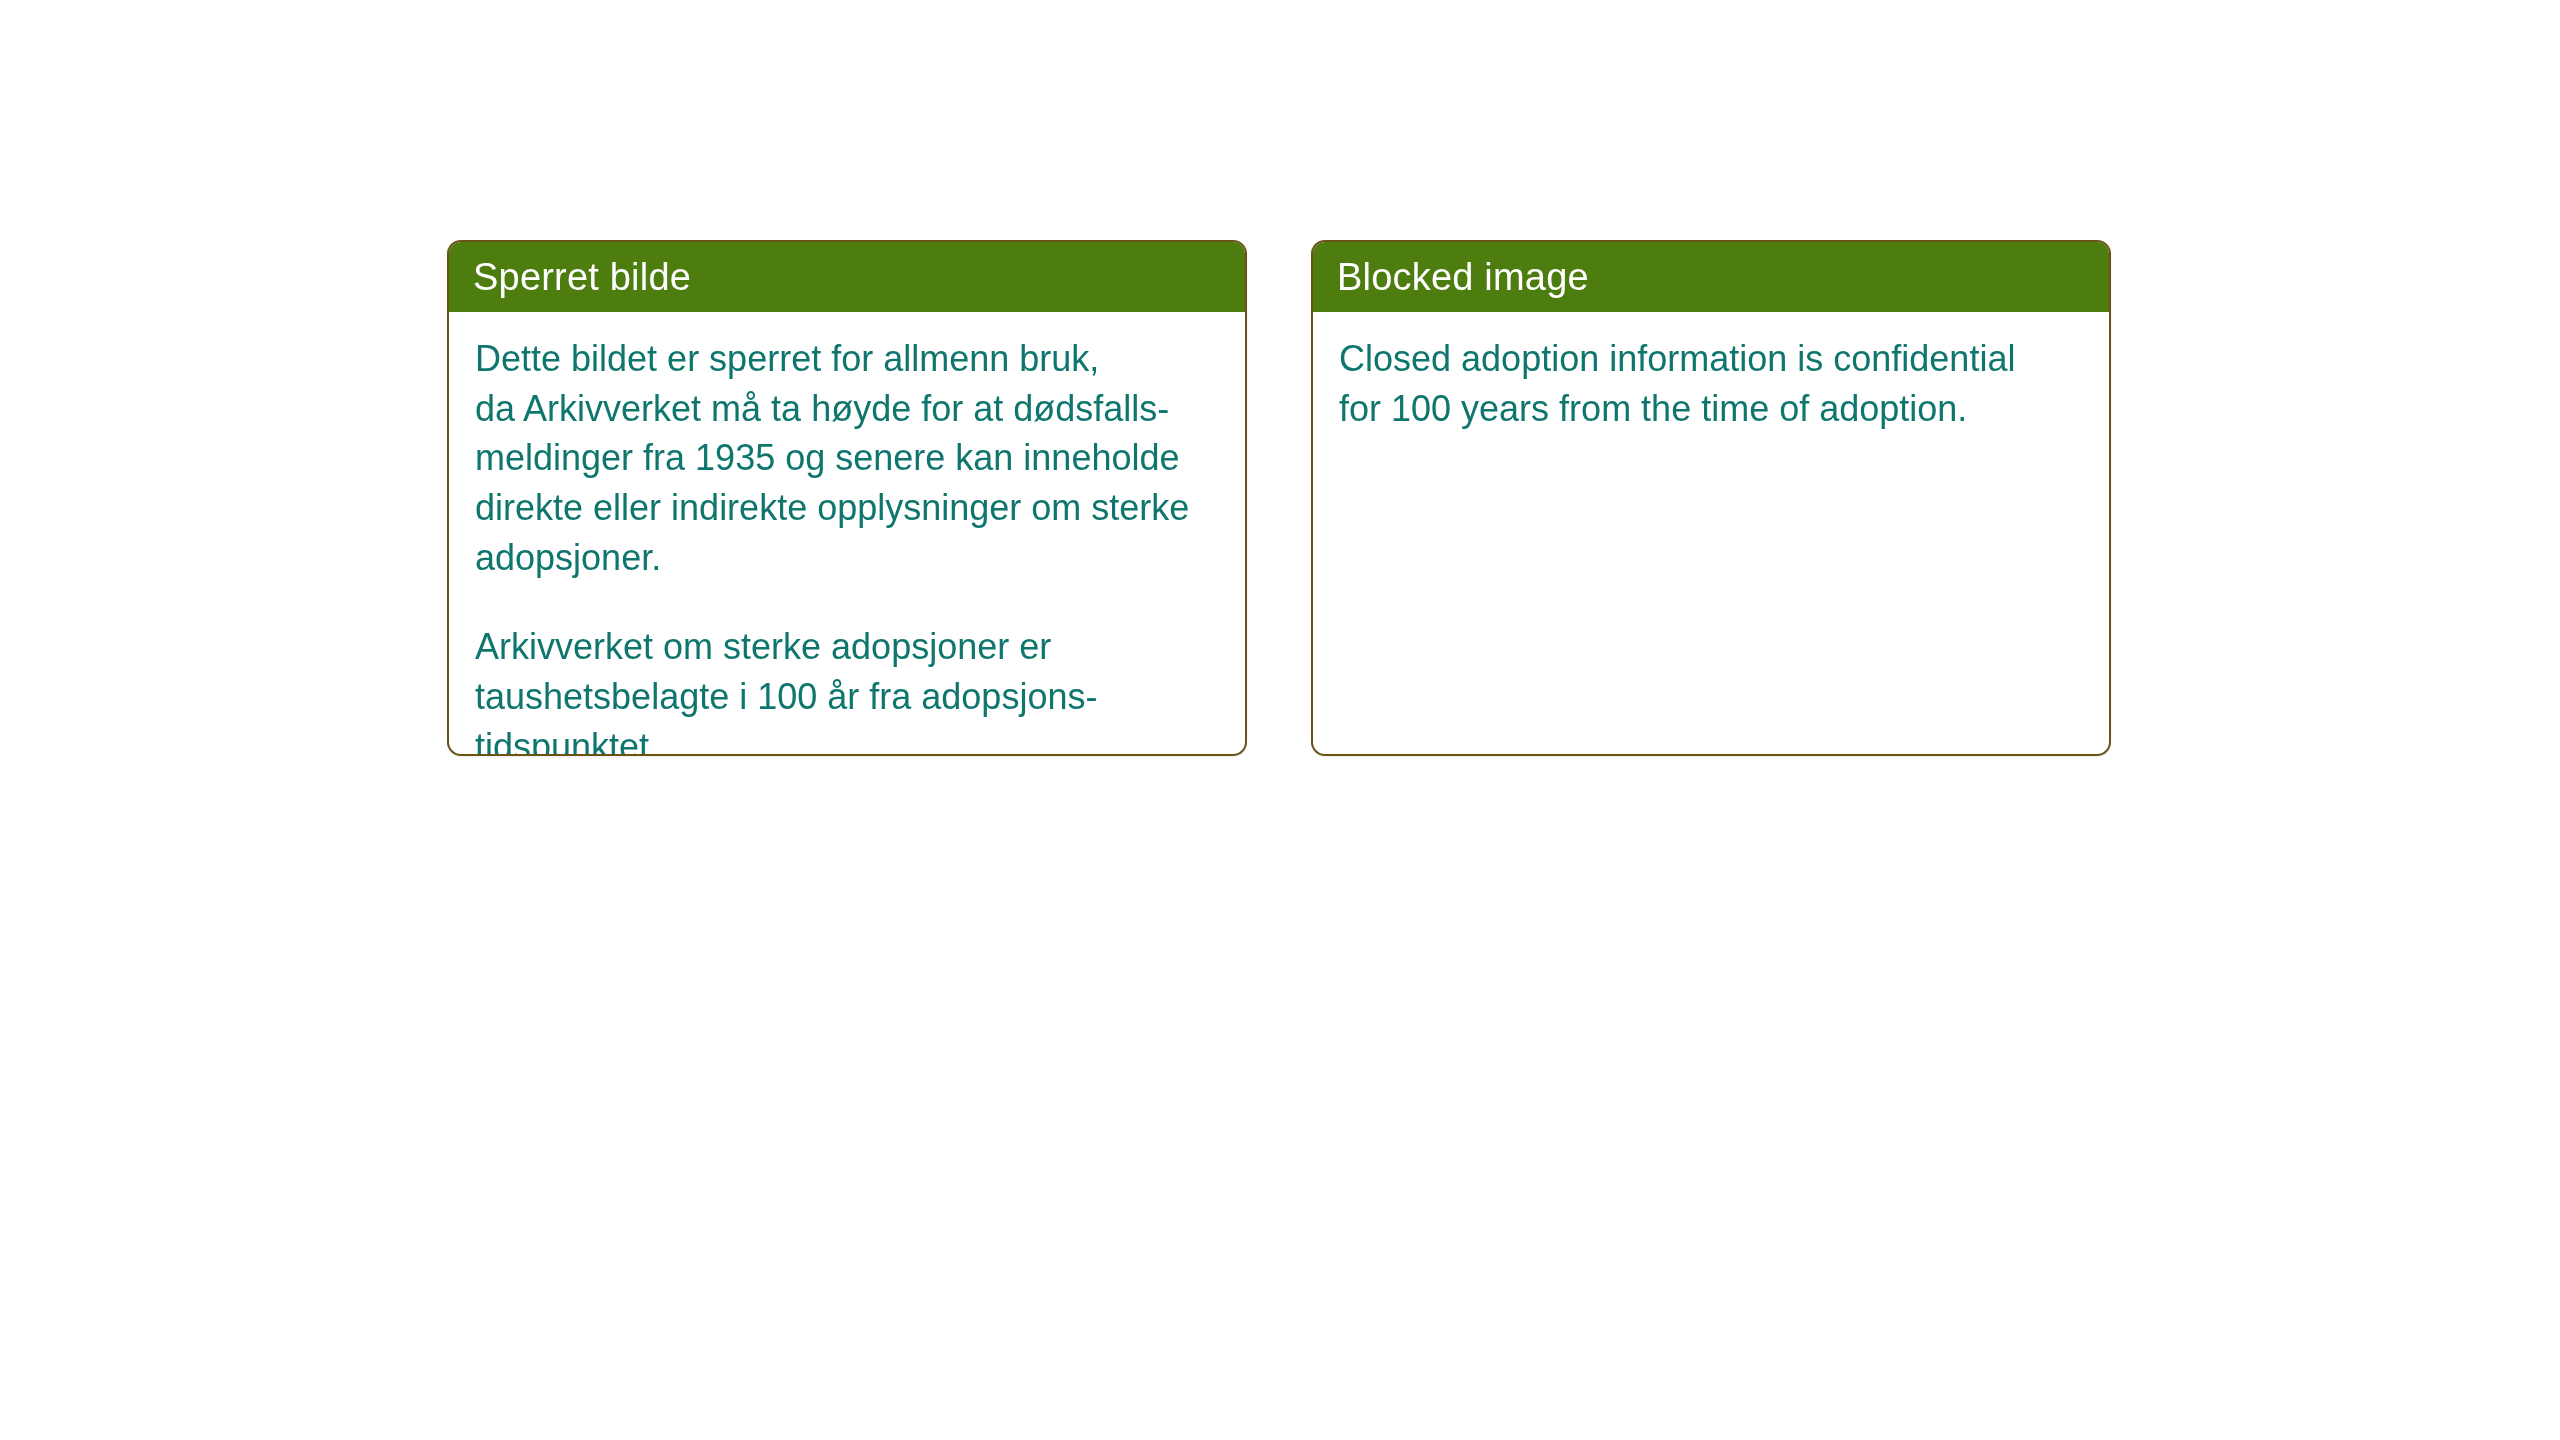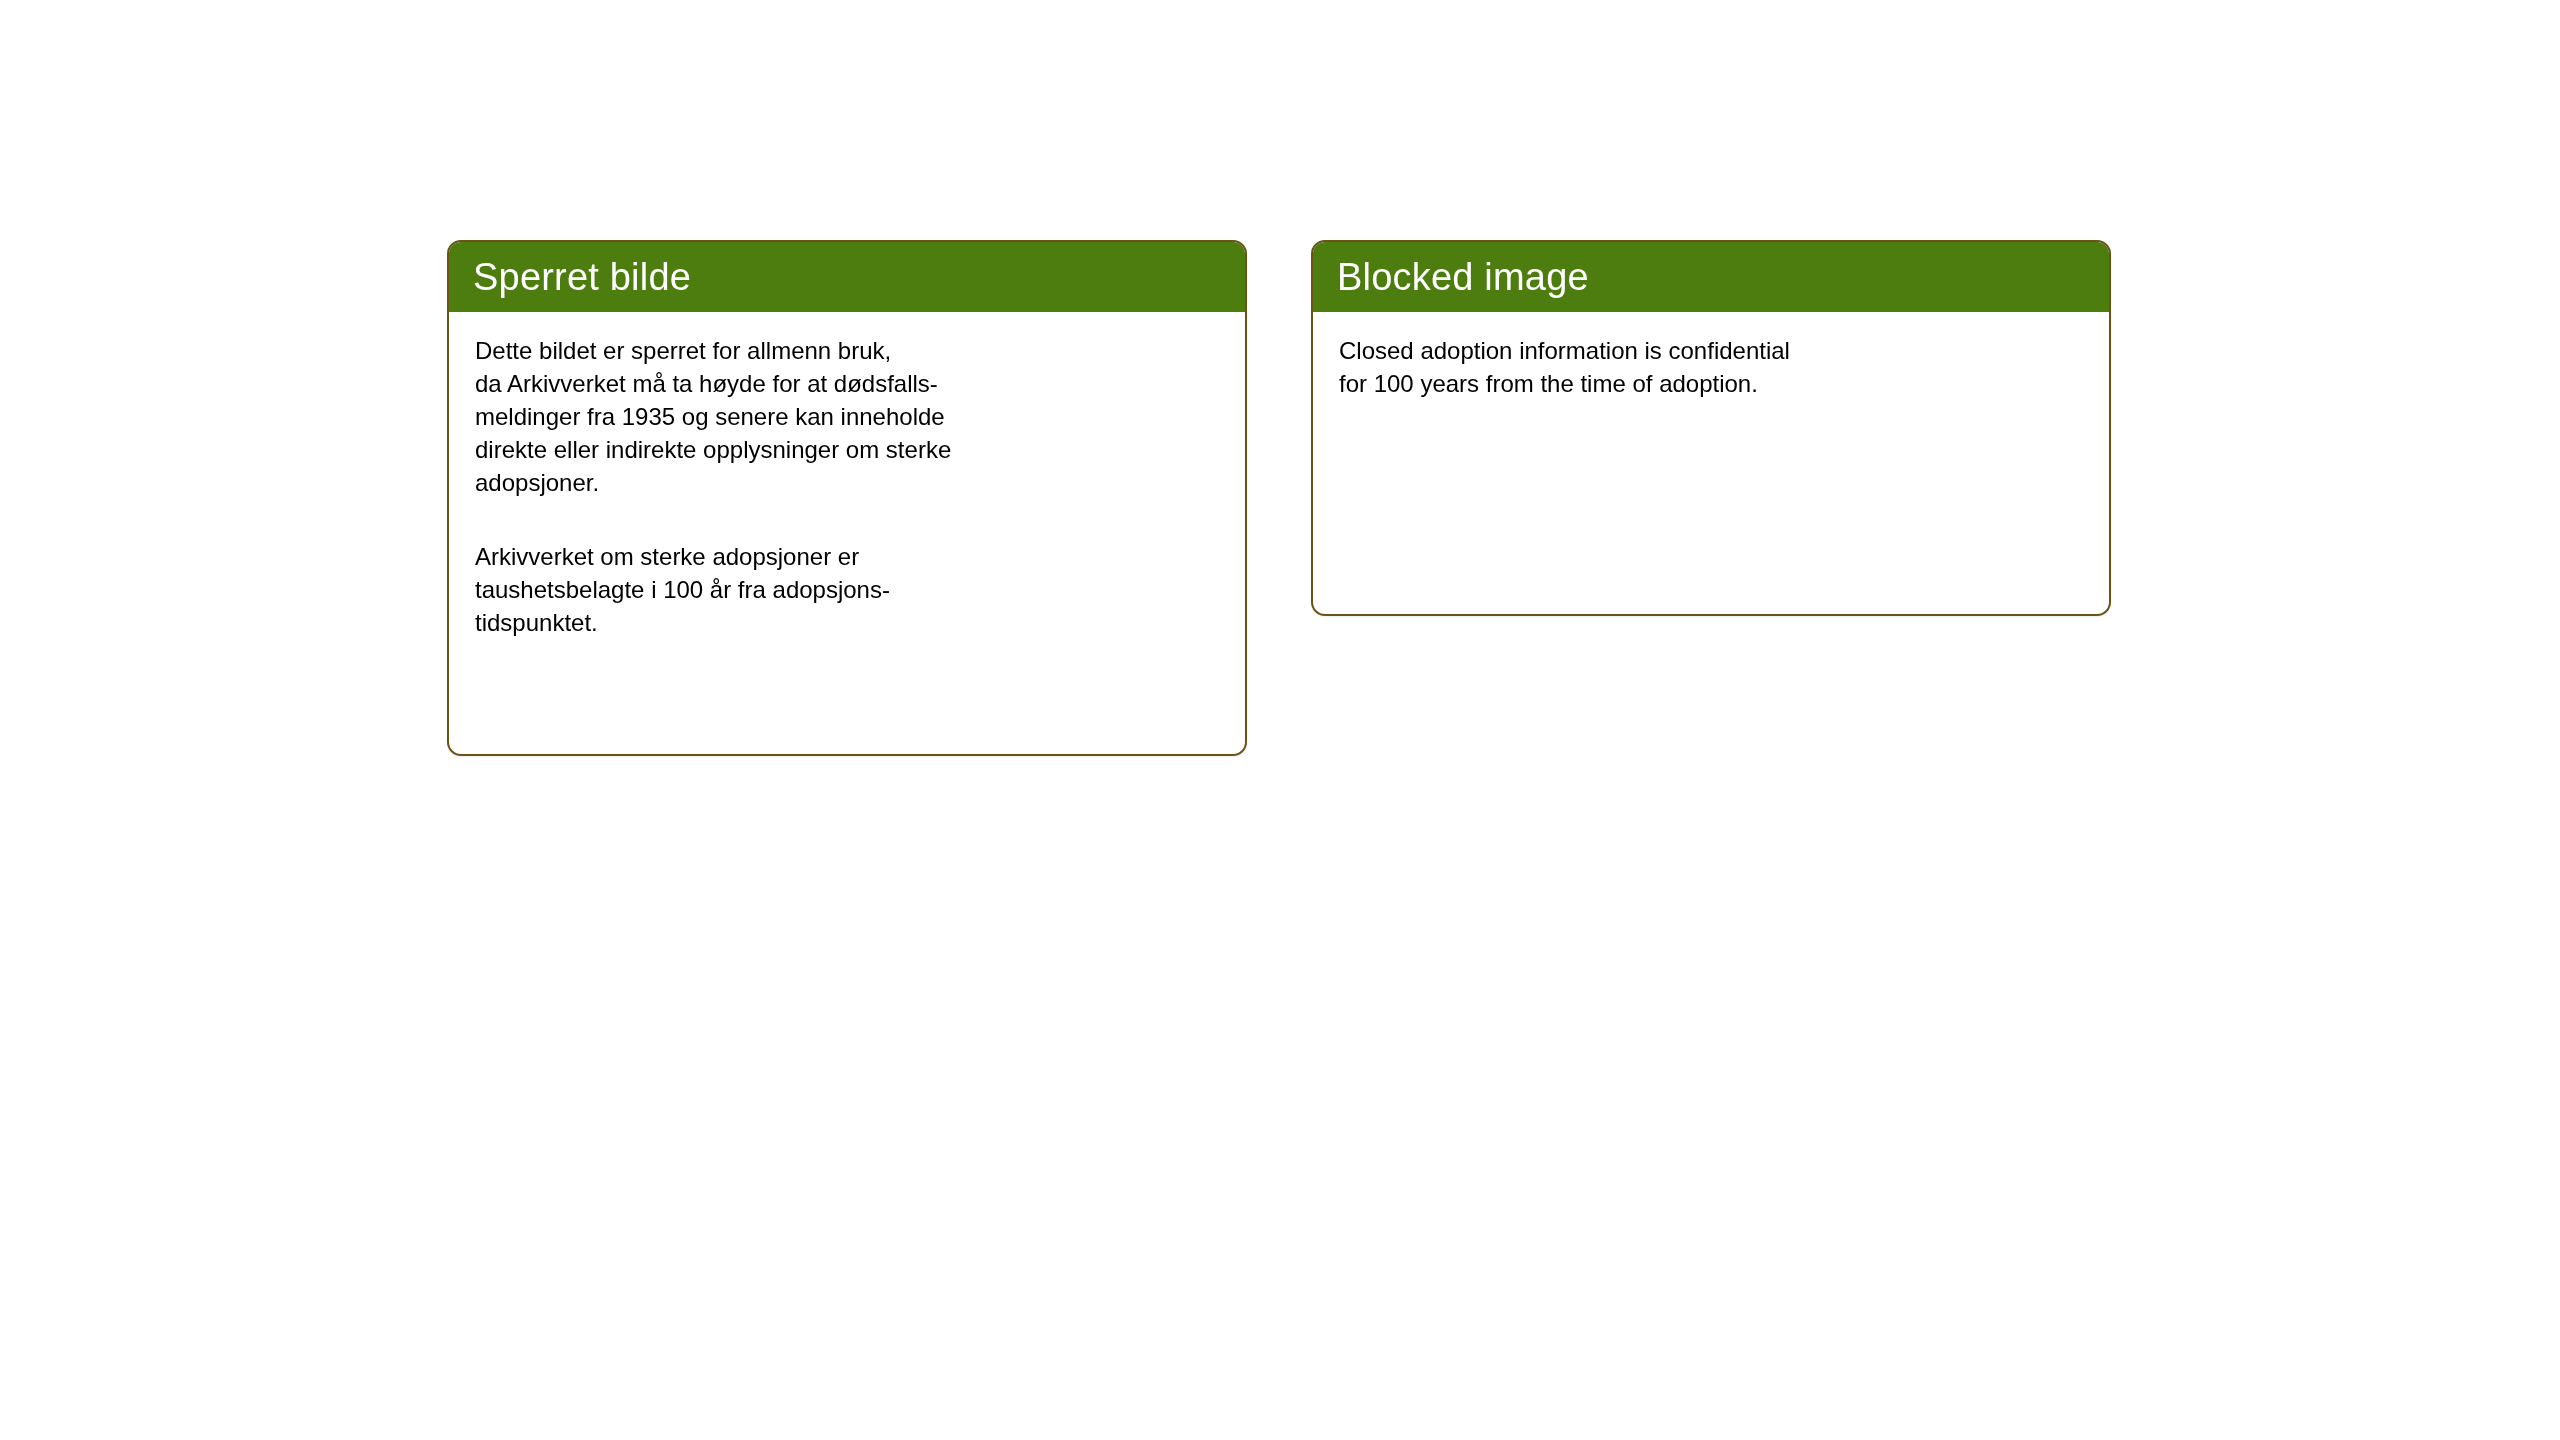--- a/index.html
+++ b/index.html
@@ -33,43 +33,43 @@
     background: #4d7c0f;
     color: #ffffff;
     font-size: 38px;
     line-height: 1.0;
     padding: 16px 0 16px 24px;
     letter-spacing: 0.2px;
     font-weight: 400;
   }
   .panel-body {
     padding: 22px 26px 20px 26px;
-    color: #000000;
-    font-size: 24px;
+    color: #0f766e;
+    font-size: 36px;
     line-height: 1.38;
   }
   .panel-body p {
     margin: 0;
     white-space: pre-line;
   }
   .panel-body p + p {
     margin-top: 40px;
   }
   
   #panel-no {
     left: 447px;
     top: 240px;
     width: 800px;
     height: 516px;
   }
   #panel-en {
     left: 1311px;
     top: 240px;
     width: 800px;
-    height: 376px;
+    height: 516px;
   }
 </style>
 </head>
 <body>
 
 <div class="stage">
 
   <section class="panel" id="panel-no">
     <div class="panel-header">Sperret bilde</div>
     <div class="panel-body">

